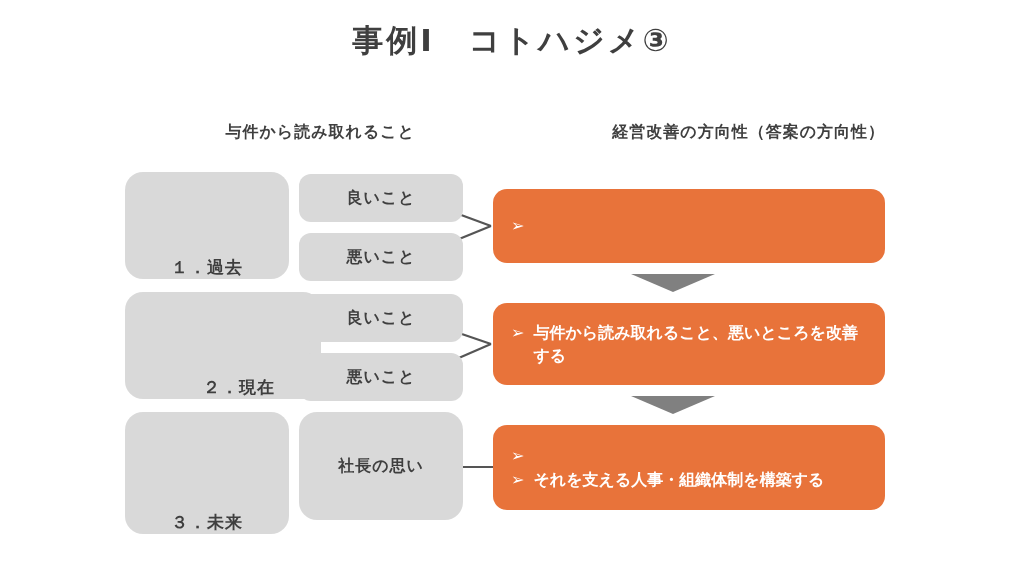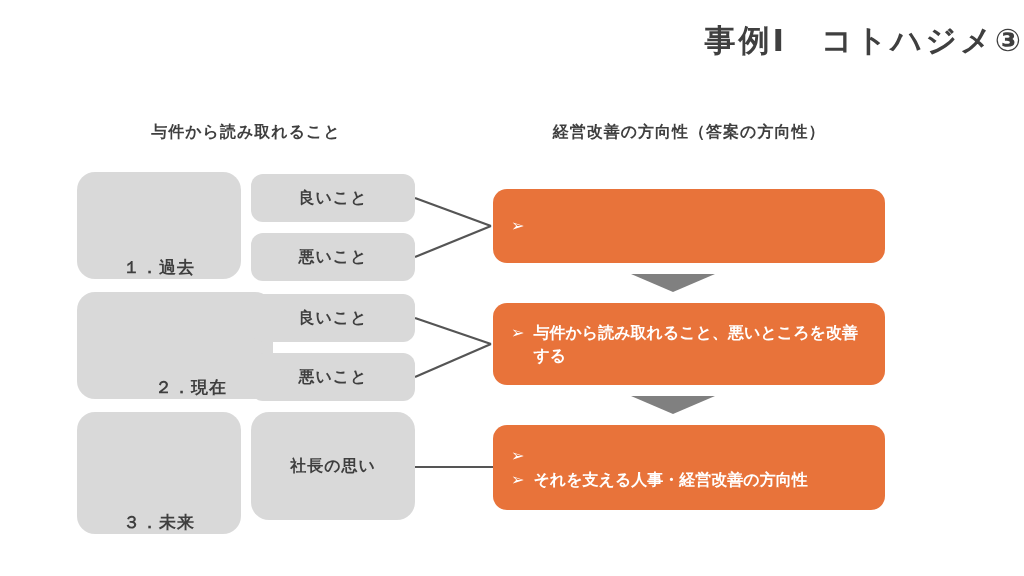--- a/index.html
+++ b/index.html
@@ -6,41 +6,42 @@
   .slide{
     position:relative;
     width:1024px;height:576px;
     background:#ffffff;
     font-family:"Liberation Sans","DejaVu Sans",sans-serif;
     color:#3f3f3f;
     overflow:hidden;
   }
   .title{
     position:absolute;left:0;top:20px;width:1024px;
-    text-align:right;
+    text-align:center;
     font-size:31px;font-weight:bold;
     letter-spacing:3px;
     color:#3f3f3f;
   }
   .col-header{
     position:absolute;
     font-size:16px;font-weight:bold;
     color:#3f3f3f;
     letter-spacing:1px;
-    text-align:center;
+    text-align:right;
   }
   .col-header.left{left:77px;top:122px;width:338px;}
   .col-header.right{left:493px;top:122px;width:392px;}
 
   .graybox{
     position:absolute;
     background:#d9d9d9;
     display:flex;align-items:center;justify-content:center;
     font-size:17px;font-weight:bold;color:#3f3f3f;
     letter-spacing:1px;
+    margin-left:48px;
   }
   .cat{border-radius:18px;left:77px;width:164px;height:107px;align-items:flex-end;}
   .cat.r1{top:172px;}
   .cat.r2{top:292px;padding-left:32px;}
   .cat.r3{top:412px;height:122px;}
   .item{border-radius:12px;left:251px;width:164px;font-size:16px;}
   .item.r1a{top:174px;height:48px;}
   .item.r1b{top:233px;height:48px;}
   .item.r2a{top:294px;height:48px;}
   .item.r2b{top:353px;height:48px;}
@@ -136,20 +137,20 @@
       <span>与件から読み取れること、悪いところを改善する</span>
     </div>
   </div>
 
   <div class="orangebox b3">
     <div class="bullet-row">
       <span class="blt">➢</span>
     </div>
     <div class="bullet-row">
       <span class="blt">➢</span>
-      <span>それを支える人事・経営改善の方向性</span>
+      <span>それを支える人事・組織体制を構築する</span>
     </div>
   </div>
 
   <div class="down-arrow a1"></div>
   <div class="down-arrow a2"></div>
 
 </div>
 
 </body></html>

